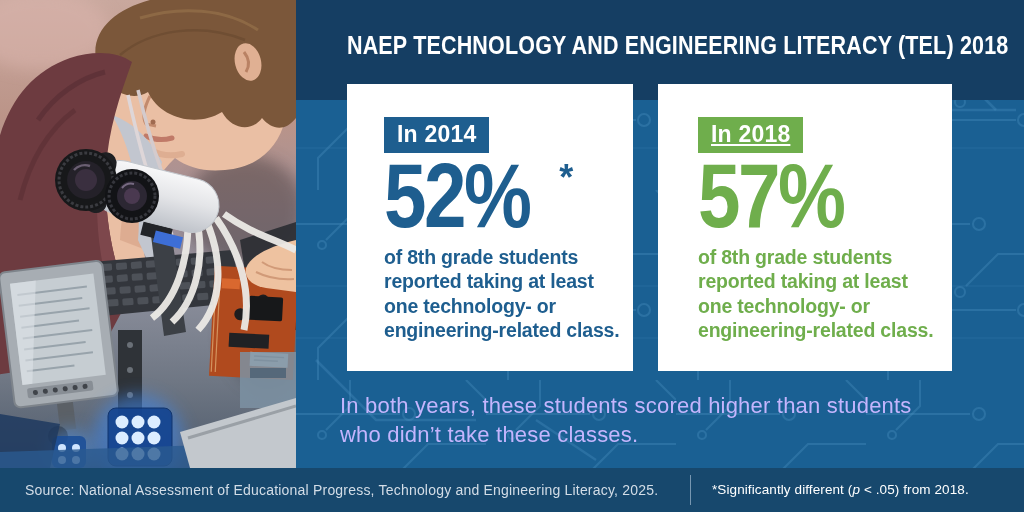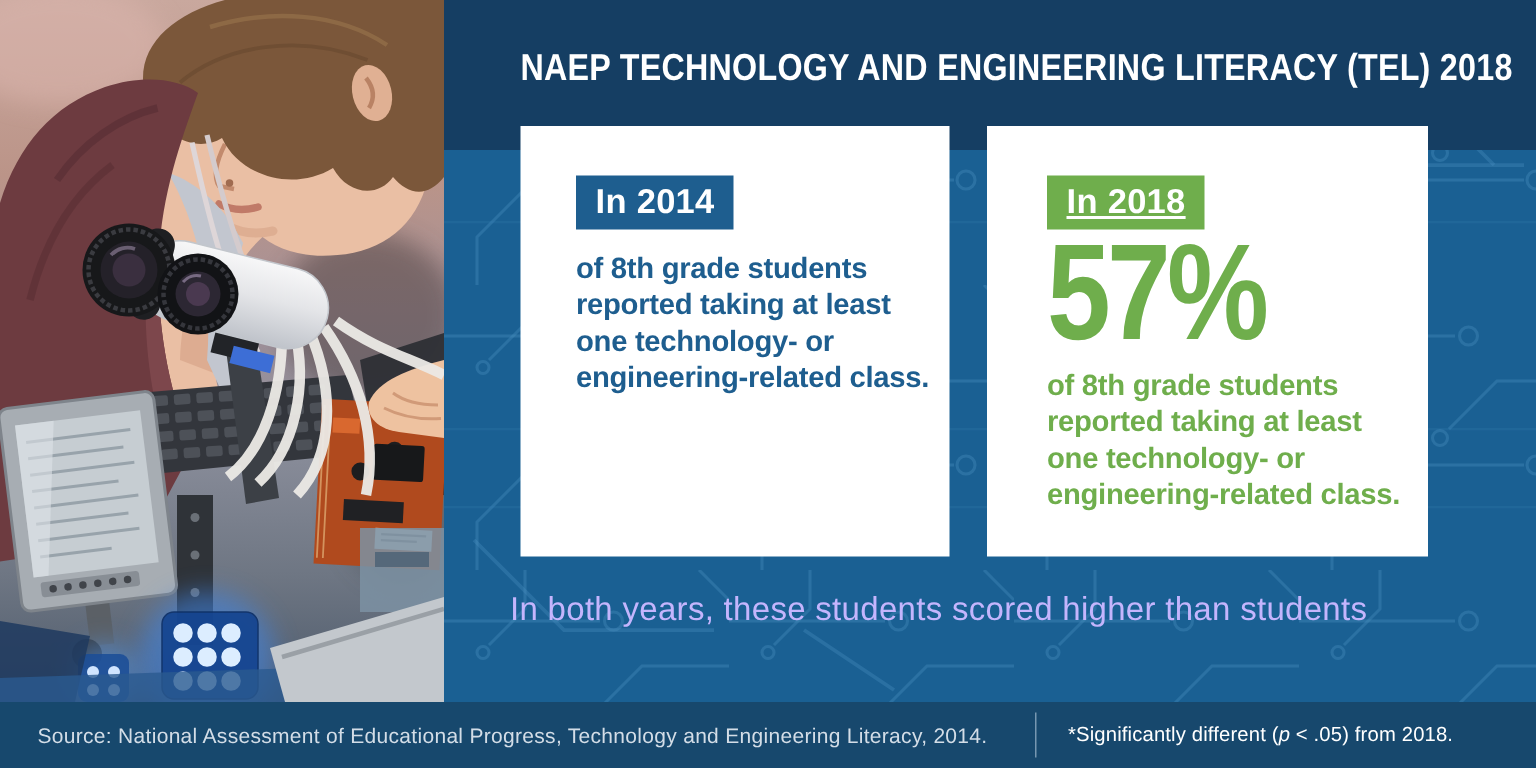--- a/index.html
+++ b/index.html
@@ -274,20 +274,23 @@
       <path d="M188,438 L296,406" stroke="#9aa0a6" stroke-width="3" fill="none"></path>
     </svg>
   </div>
 
   <div class="header-band">
     <h1 class="title">NAEP TECHNOLOGY AND ENGINEERING LITERACY (TEL) 2018</h1>
   </div>
 
   <section class="card card-2014">
     <span class="badge">In 2014</span>
+    <div class="stat">
+      <span class="stat-num">52%</span><span class="ast">*</span>
+    </div>
     <p class="desc">
       <span>of 8th grade students</span>
       <span>reported taking at least</span>
       <span>one technology- or</span>
       <span>engineering-related class.</span>
     </p>
   </section>
 
   <section class="card card-2018">
     <span class="badge">In 2018</span>
@@ -297,21 +300,22 @@
     <p class="desc">
       <span>of 8th grade students</span>
       <span>reported taking at least</span>
       <span>one technology- or</span>
       <span>engineering-related class.</span>
     </p>
   </section>
 
   <p class="statement">
     <span>In both years, these students scored higher than students</span>
+    <span>who didn’t take these classes.</span>
   </p>
 
   <div class="footer">
-    <span class="src">Source: National Assessment of Educational Progress, Technology and Engineering Literacy, 2014.</span>
+    <span class="src">Source: National Assessment of Educational Progress, Technology and Engineering Literacy, 2025.</span>
     <span class="divider"></span>
     <span class="note"><span>*Significantly different (</span><i>p</i><span> &lt; .05) from 2018.</span></span>
   </div>
 
 </div>
 
 </body></html>

